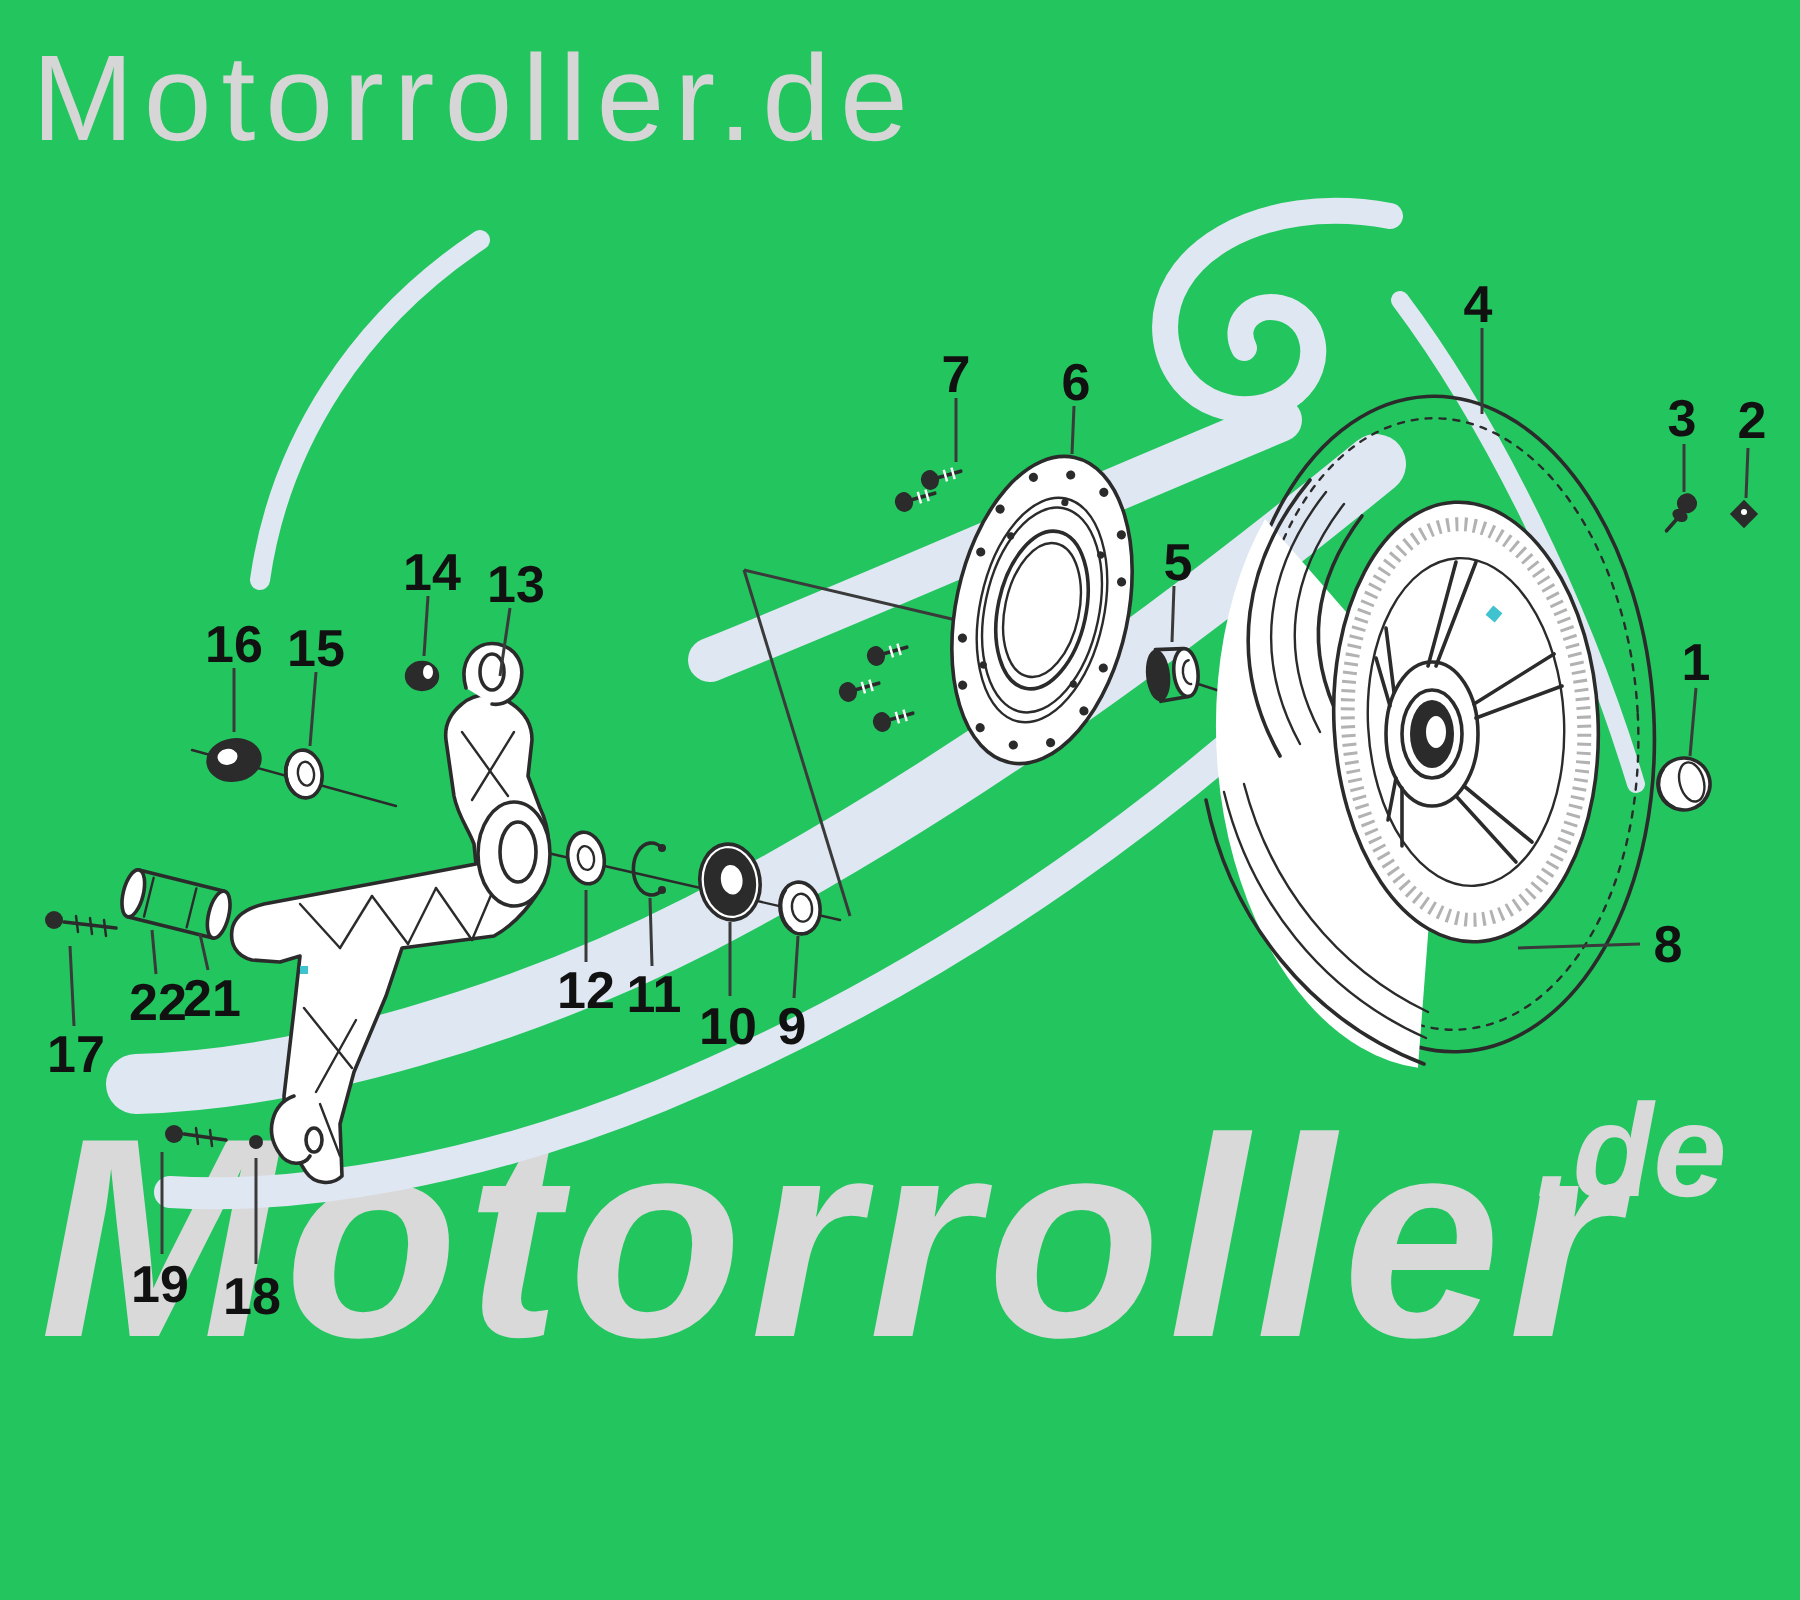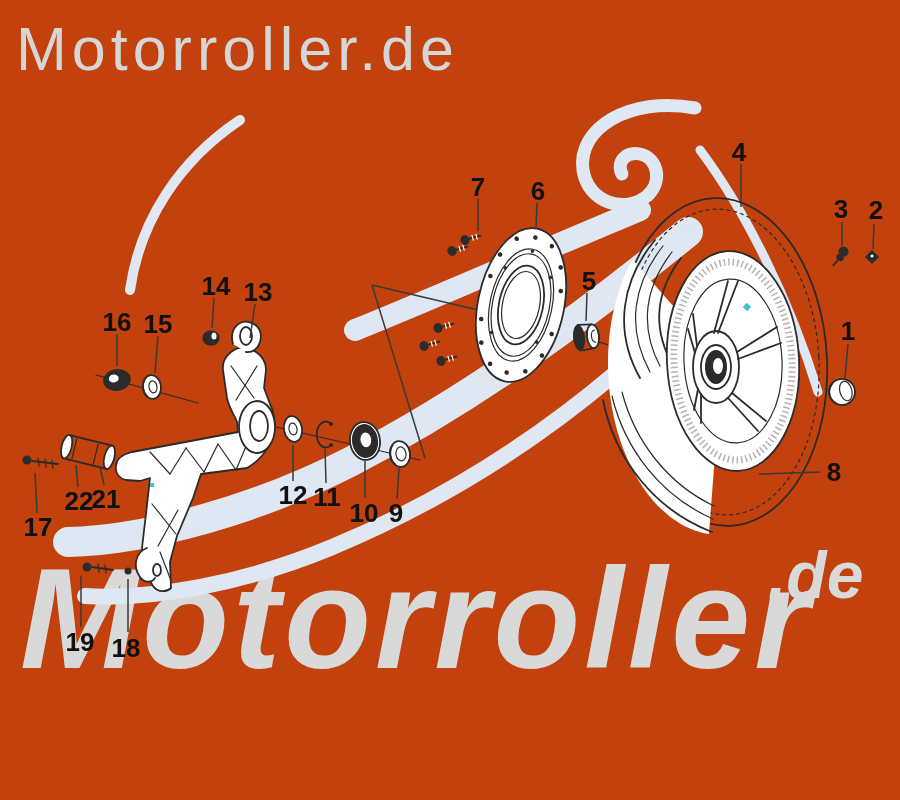--- a/index.html
+++ b/index.html
@@ -1,16 +1,16 @@
 <!DOCTYPE html>
 <html><head>
 <meta charset="utf-8">
 <style>
   html,body{margin:0;padding:0;background:#ffffff;}
-  .stage{position:relative;width:900px;height:800px;background:#c2410c;overflow:hidden;}
+  .stage{position:relative;width:900px;height:800px;background:#22c55e;overflow:hidden;}
   svg{display:block;}
   text{font-family:"Liberation Sans","DejaVu Sans",sans-serif;}
   .wm-top{font-size:61px;letter-spacing:5px;font-weight:400;}
   .wm-big{font-size:142px;font-weight:700;font-style:italic;letter-spacing:4px;}
   .wm-de{font-size:66px;font-weight:700;font-style:italic;}
   .part-label{font-size:26px;font-weight:700;fill:#111111;text-anchor:middle;}
   .leader{stroke:#3a3a3a;stroke-width:1.5;fill:none;}
   .ln{stroke:#2b2b2b;fill:none;stroke-width:1.8;stroke-linecap:round;stroke-linejoin:round;}
   .lnthin{stroke:#2b2b2b;fill:none;stroke-width:1.2;stroke-linecap:round;}
   .white{fill:#ffffff;}

